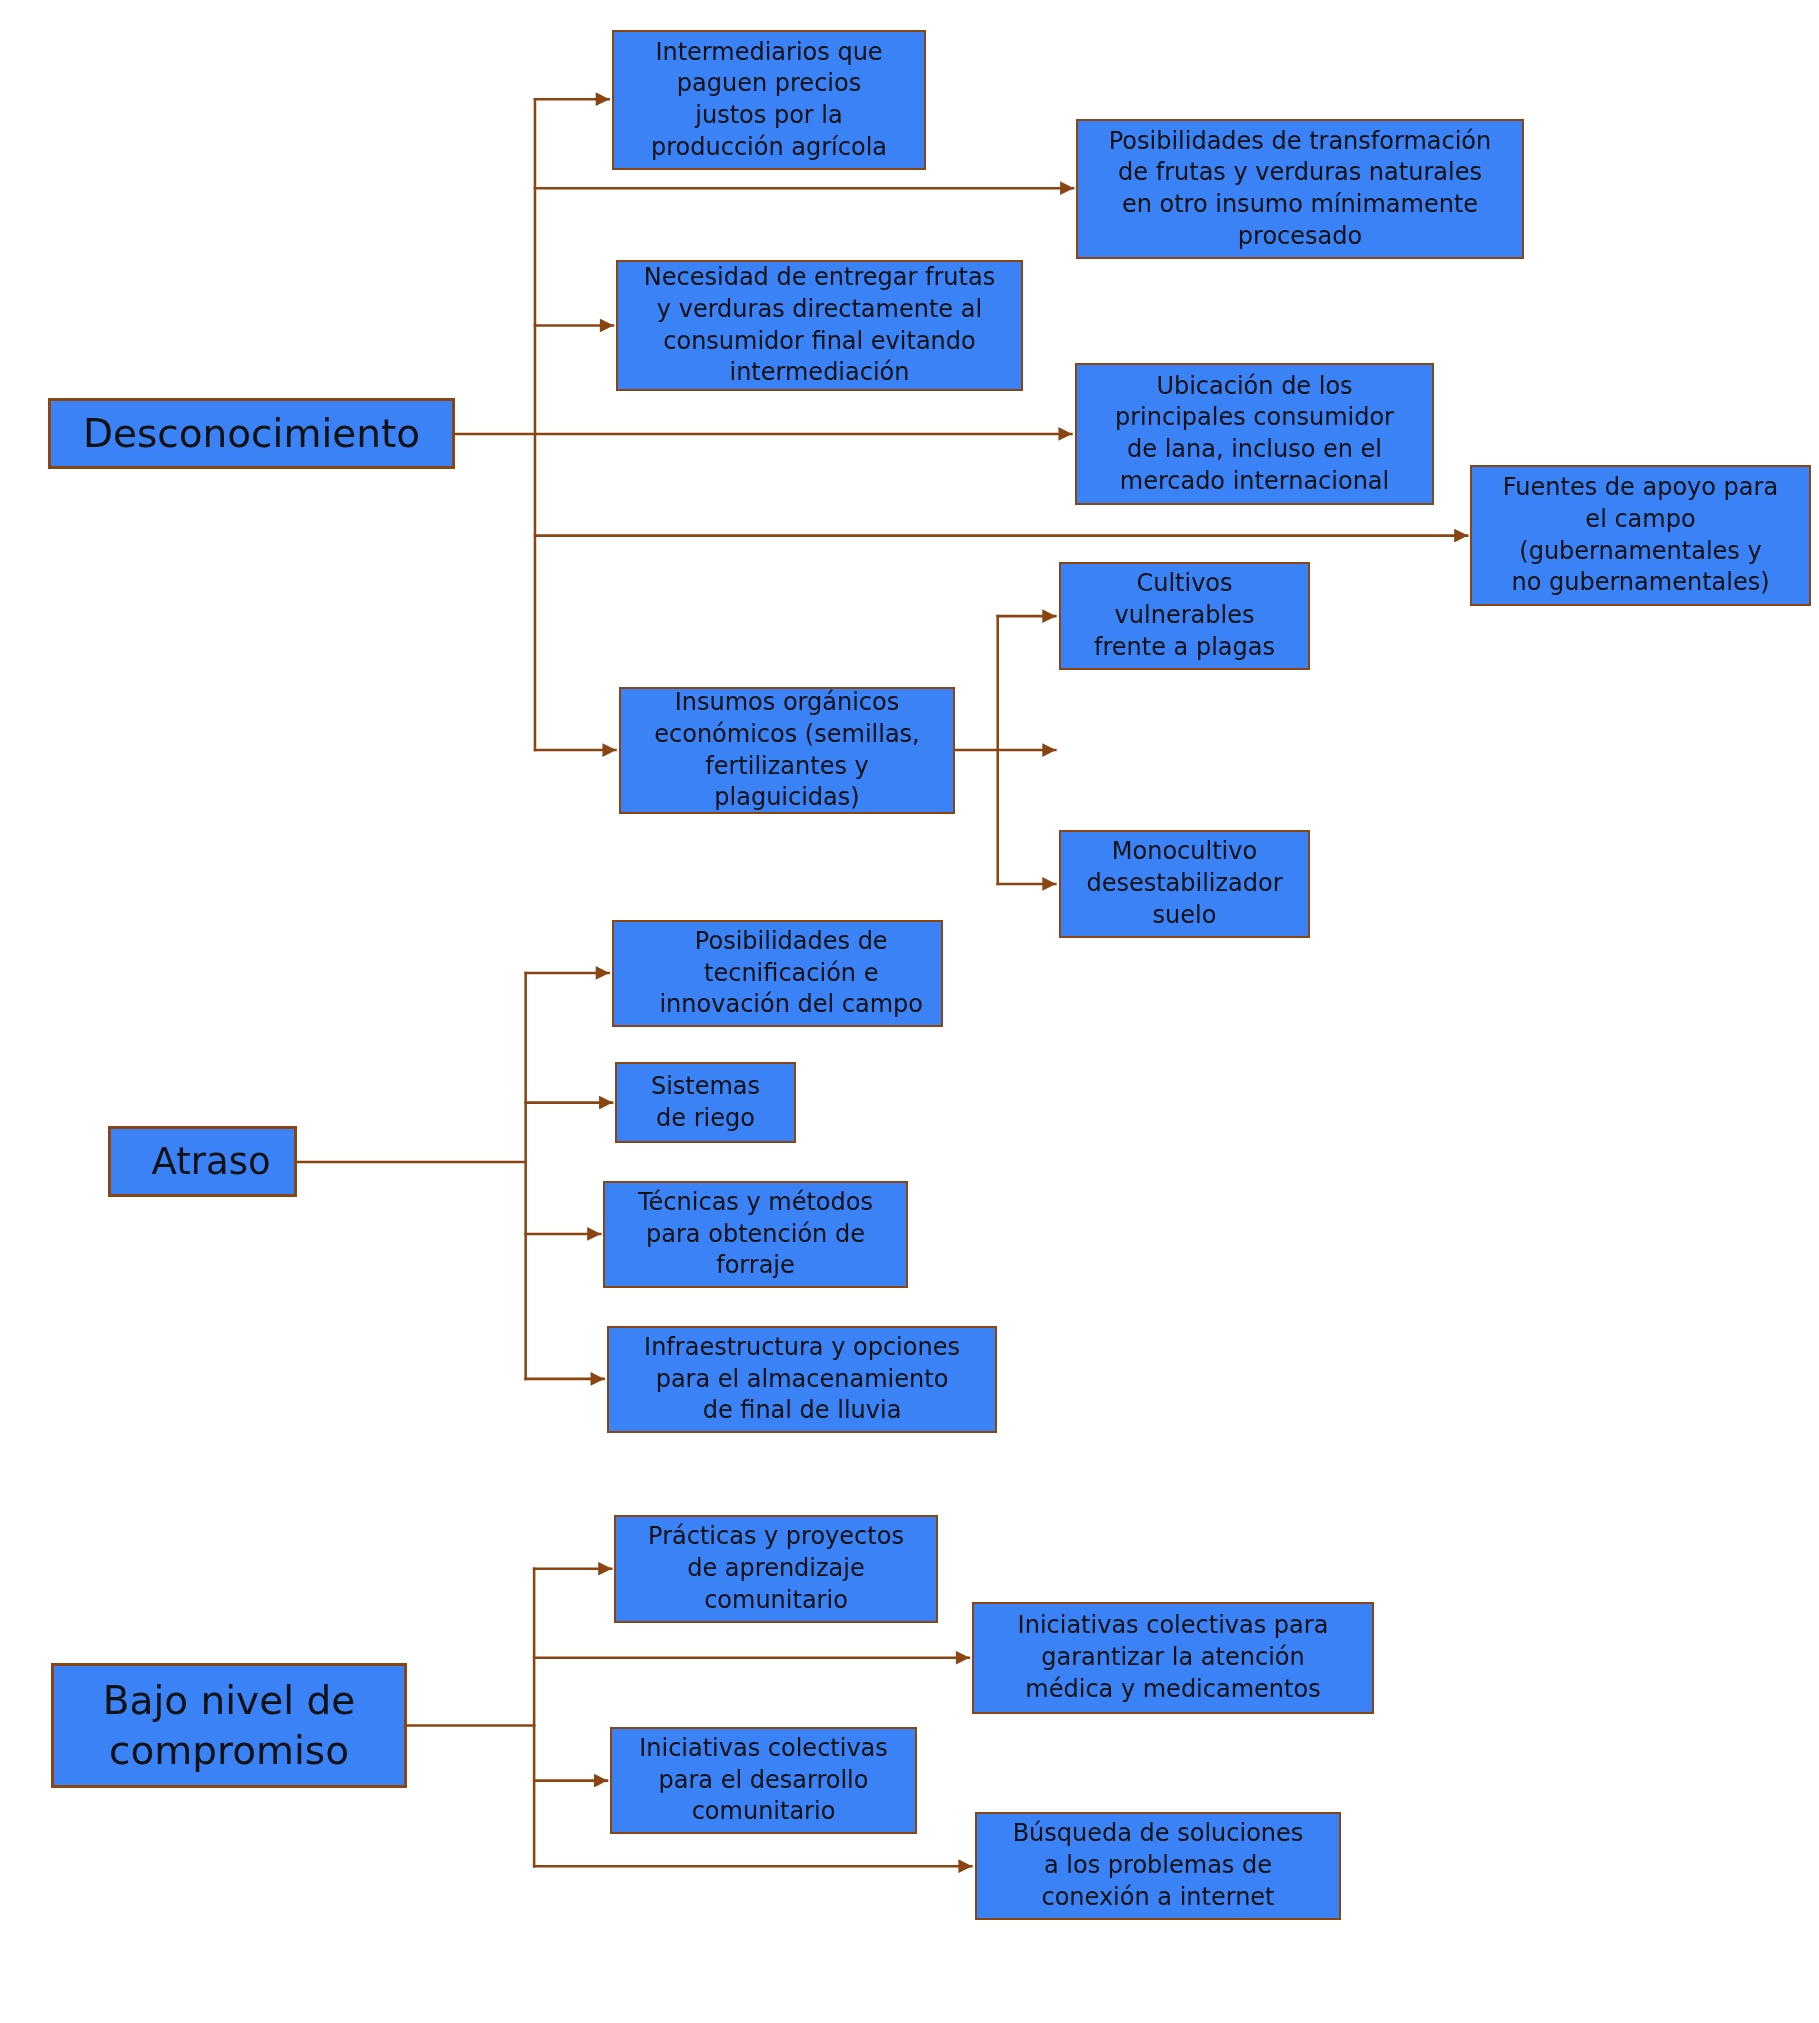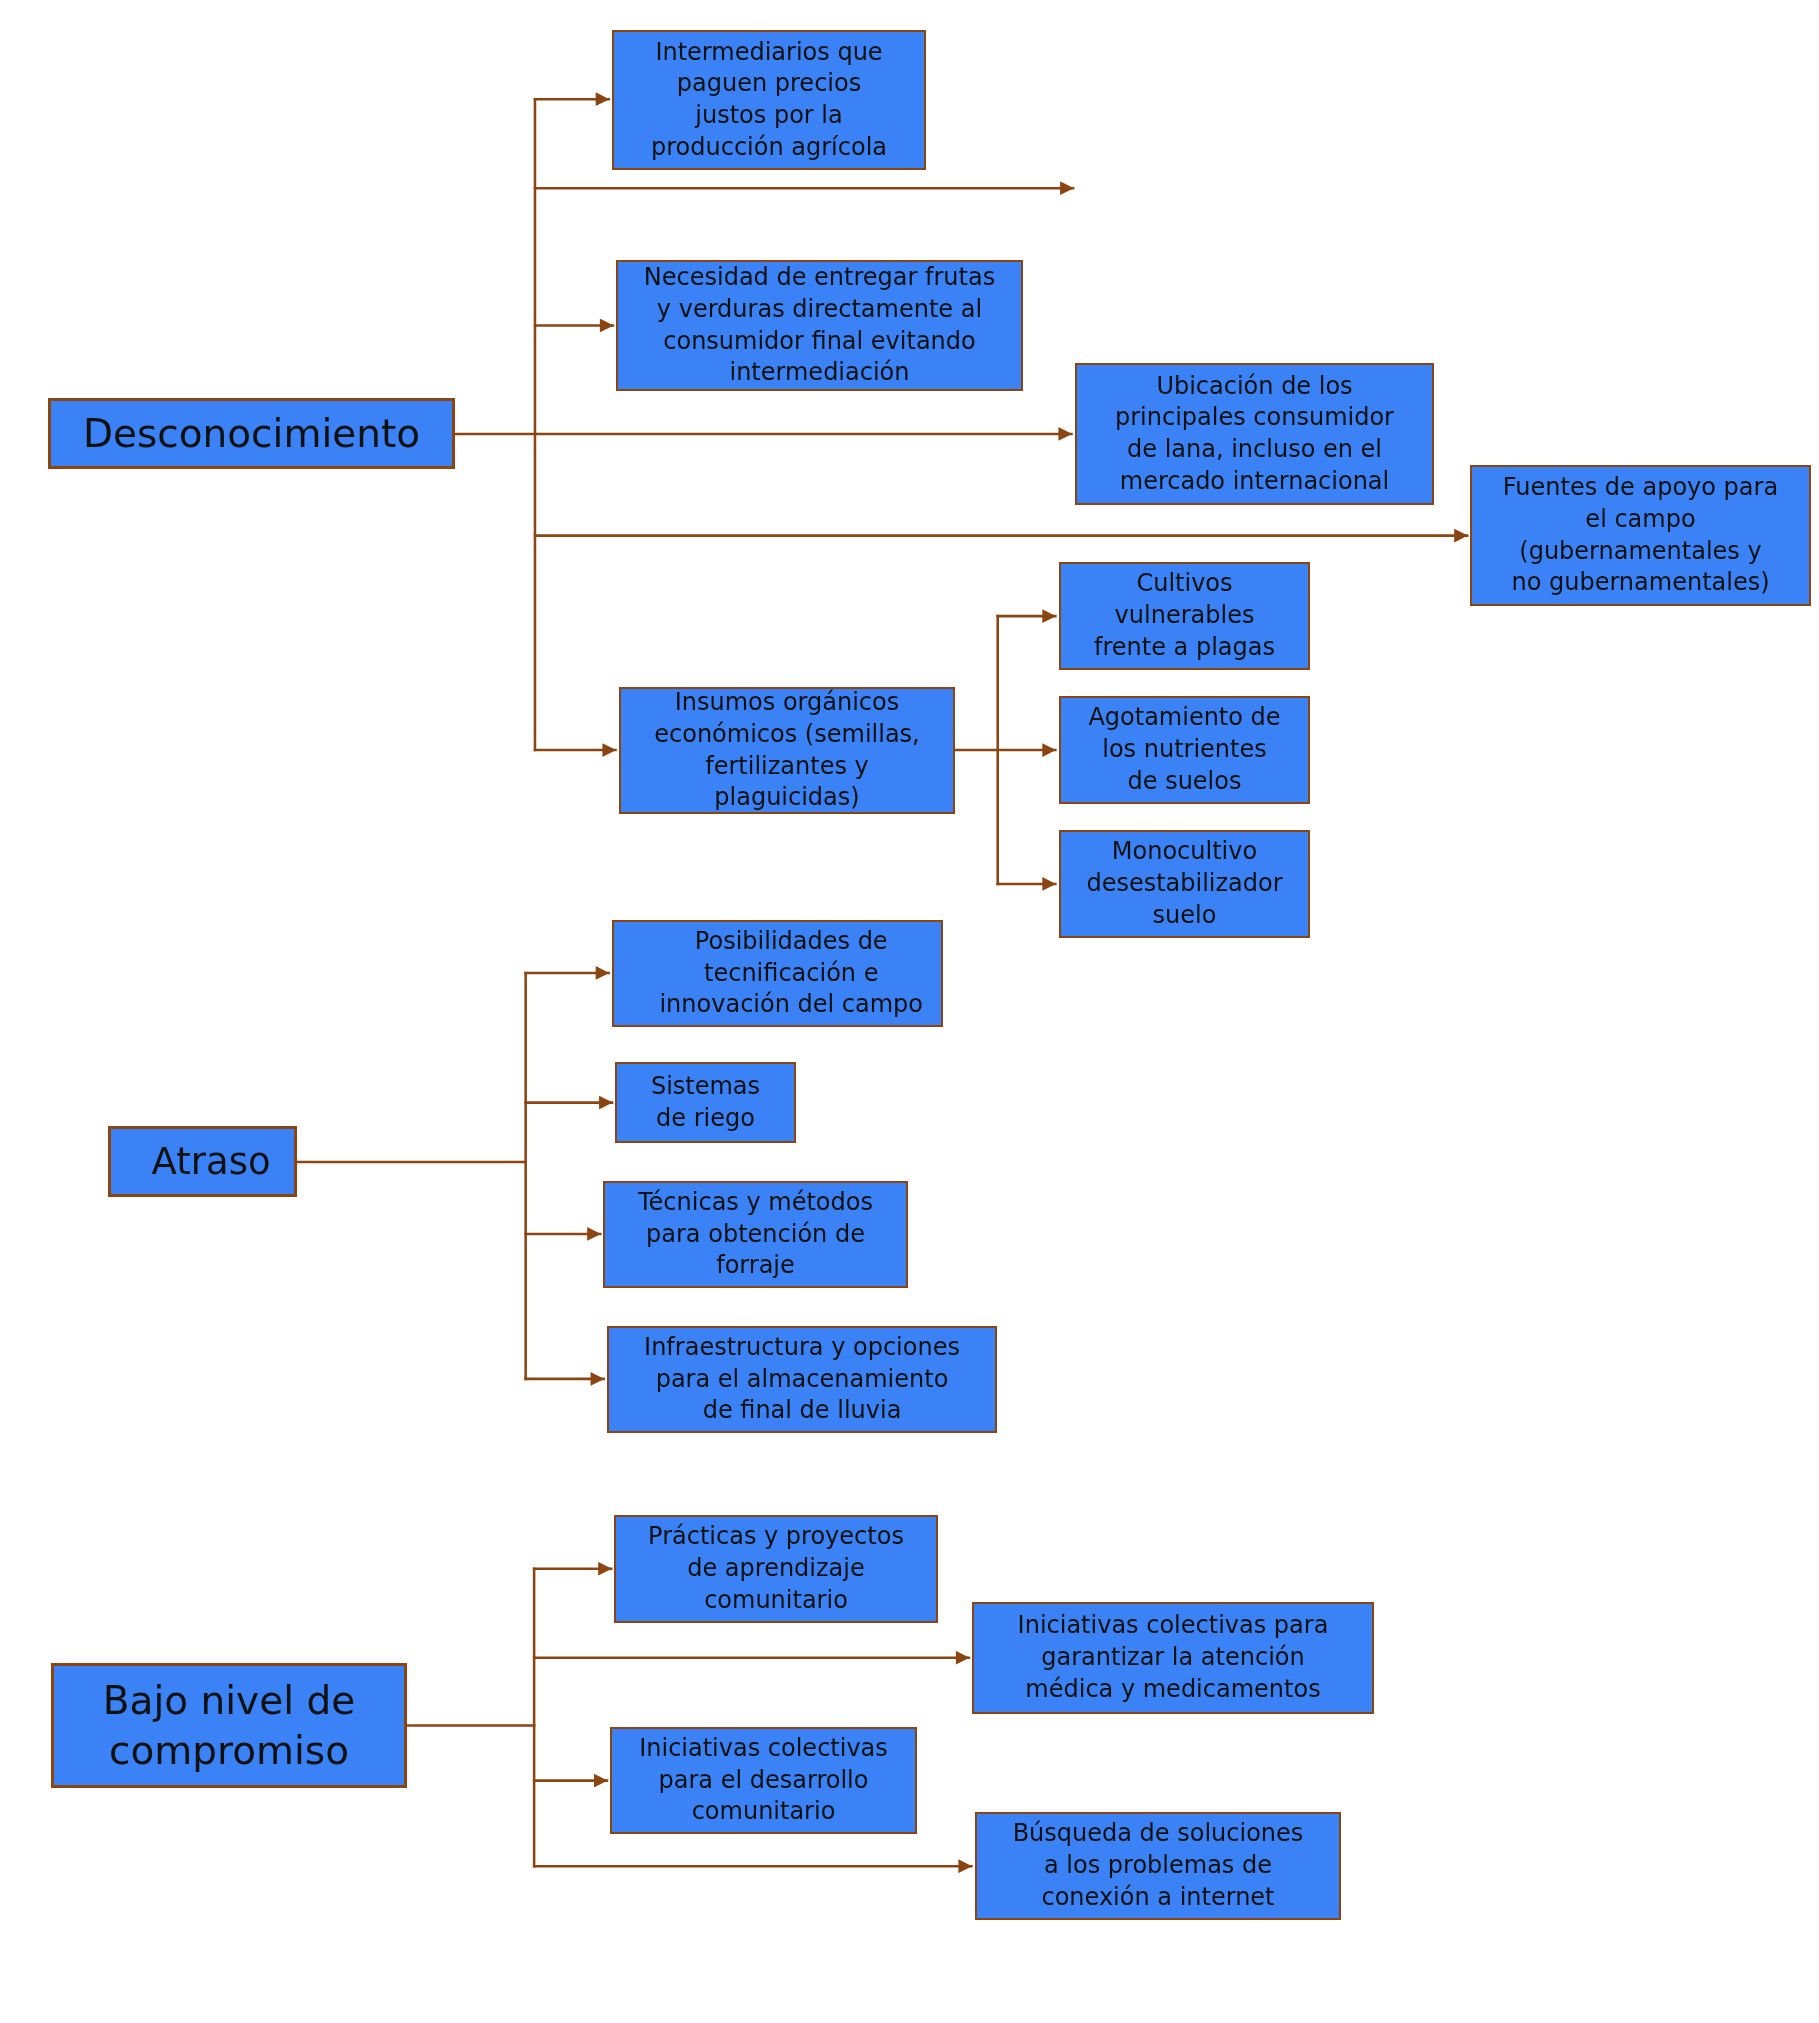--- a/index.html
+++ b/index.html
@@ -98,20 +98,24 @@
   <div class="node root root-atraso" style="left:108px; top:1126px; width:189px; height:71px;">Atraso</div>
 
   <div class="node root" style="left:51px; top:1663px; width:356px; height:125px;">Bajo nivel de
 compromiso</div>
 
   <div class="node" style="left:612px; top:30px; width:314px; height:140px;">Intermediarios que
 paguen precios
 justos por la
 producción agrícola</div>
 
+  <div class="node" style="left:1076px; top:119px; width:448px; height:140px;">Posibilidades de transformación
+de frutas y verduras naturales
+en otro insumo mínimamente
+procesado</div>
 
   <div class="node" style="left:616px; top:260px; width:407px; height:131px;">Necesidad de entregar frutas
 y verduras directamente al
 consumidor final evitando
 intermediación</div>
 
   <div class="node" style="left:1075px; top:363px; width:359px; height:142px;">Ubicación de los
 principales consumidor
 de lana, incluso en el
 mercado internacional</div>
@@ -123,23 +127,20 @@
 
   <div class="node" style="left:619px; top:687px; width:336px; height:127px;">Insumos orgánicos
 económicos (semillas,
 fertilizantes y
 plaguicidas)</div>
 
   <div class="node" style="left:1059px; top:562px; width:251px; height:108px;">Cultivos
 vulnerables
 frente a plagas</div>
 
-  <div class="node" style="left:1059px; top:696px; width:251px; height:108px;">Agotamiento de
-los nutrientes
-de suelos</div>
 
   <div class="node" style="left:1059px; top:830px; width:251px; height:108px;">Monocultivo
 desestabilizador
 suelo</div>
 
   <div class="node" style="left:612px; top:920px; width:331px; height:107px;padding-left:36px;">Posibilidades de
 tecnificación e
 innovación del campo</div>
 
   <div class="node" style="left:615px; top:1062px; width:181px; height:81px;">Sistemas

